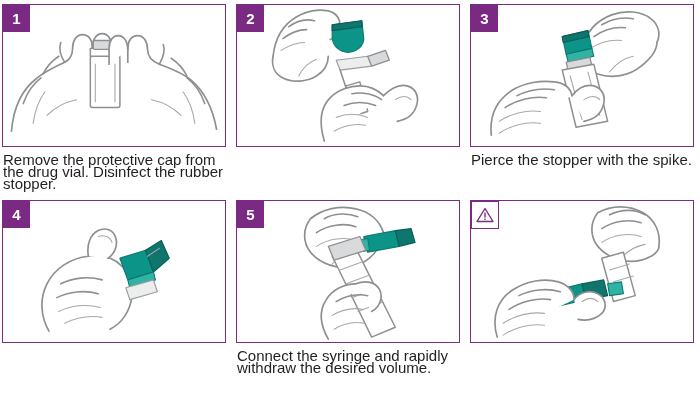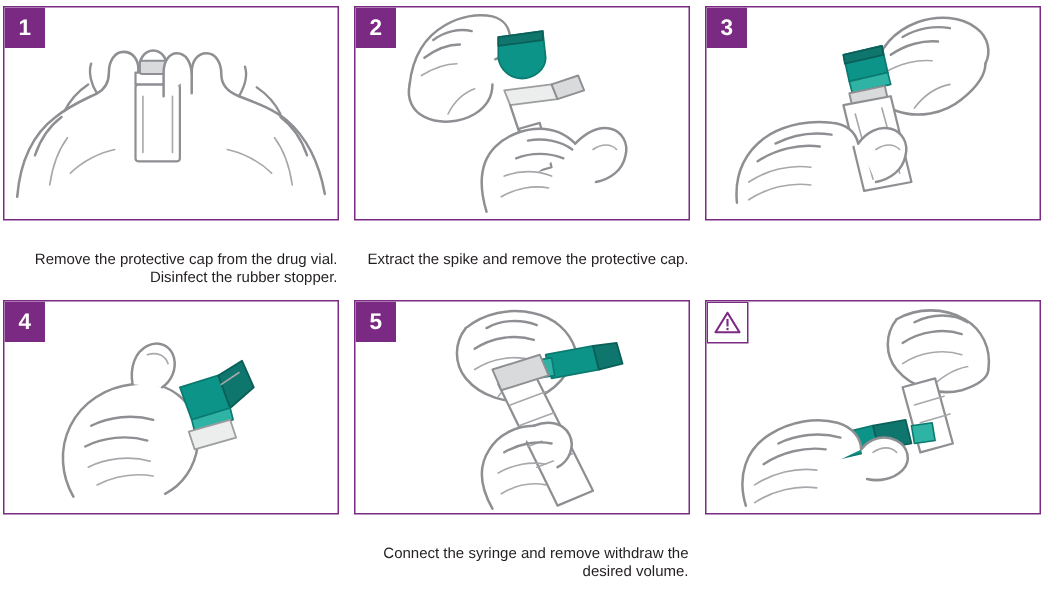--- a/index.html
+++ b/index.html
@@ -59,27 +59,26 @@
   .badge.warn {
     background: #ffffff;
     color: #7b2a84;
     border: 1.5px solid #7b2a84;
     box-sizing: border-box;
     width: 28px;
     height: 28px;
   }
   .badge.warn svg { display: block; }
   .caption {
-    margin-top: 21px;
-    font-size: 10px;
+    margin-top: 7px;
+    font-size: 15px;
     line-height: 12.2px;
     color: #231f20;
     width: 222px;
     padding-left: 1px;
-    text-align: right;
   }
   .art {
     position: absolute;
     inset: 0;
   }
   .art svg {
     display: block;
     width: 100%;
     height: 100%;
   }
@@ -156,21 +155,20 @@
             <path class="hand" d="M88 138 C82 118 84 104 94 94 C102 86 114 82 124 82 C134 82 142 86 148 92"></path>
             <path class="hand" d="M148 92 C156 84 164 80 172 82 C180 84 184 92 182 100 C180 110 172 116 162 118"></path>
             <path class="ln" d="M116 90 C126 88 138 90 146 96"></path>
             <path class="ln" d="M108 102 C118 98 130 98 140 102"></path>
             <path class="ln-thin" d="M100 114 C110 110 122 110 132 114"></path>
             <path class="ln-thin" d="M98 128 C108 122 120 120 130 122"></path>
             <path class="ln-thin" d="M160 96 C166 92 172 92 176 96"></path>
           </svg>
         </div>
       </div>
-      <div class="caption">Extract the spike and remove the protective cap.</div>
     </div>
 
     <div class="cell">
       <div class="panel">
         <div class="badge">3</div>
         <div class="art">
           <svg viewBox="0 0 224 143" xmlns="http://www.w3.org/2000/svg">
 
             <path class="hand" d="M112 44 C116 28 126 16 142 10 C156 5 172 6 182 14 C190 20 192 30 188 38"></path>
             <path class="hand" d="M112 44 C110 56 116 66 128 70 C142 75 160 72 172 62 C182 54 188 46 188 38"></path>
@@ -190,20 +188,21 @@
             <path class="hand" d="M20 132 C18 112 26 96 42 86 C54 79 70 76 84 78 C94 79 100 84 102 92"></path>
             <path class="hand" d="M102 92 C108 84 116 80 124 82 C132 84 136 92 134 100 C132 110 124 116 114 118"></path>
             <path class="ln" d="M46 92 C58 86 72 84 84 86"></path>
             <path class="ln" d="M34 104 C46 96 62 92 76 94"></path>
             <path class="ln-thin" d="M28 118 C40 110 56 106 70 108"></path>
             <path class="ln-thin" d="M28 130 C40 122 56 118 70 120"></path>
             <path class="ln-thin" d="M114 96 C120 92 126 92 130 96"></path>
           </svg>
         </div>
       </div>
+      <div class="caption">Pierce the stopper with the spike.</div>
     </div>
 
     <div class="cell">
       <div class="panel">
         <div class="badge">4</div>
         <div class="art">
           <svg viewBox="0 0 224 143" xmlns="http://www.w3.org/2000/svg">
 
             <path class="hand" d="M46 132 C38 118 36 100 44 84 C52 68 68 58 86 56 C100 54 112 58 120 66 C128 74 132 86 130 98 C128 112 120 124 108 130"></path>
             <path class="hand" d="M86 56 C84 44 88 34 96 30 C104 26 112 30 114 38 C116 46 112 54 106 58"></path>
@@ -245,21 +244,21 @@
             <path class="gray-f" d="M92 46 L124 36 L130 50 L98 60 Z"></path>
 
             <path class="hand" d="M92 140 C84 126 82 112 90 100 C96 90 108 84 120 84"></path>
             <path class="hand" d="M120 84 C130 80 140 82 144 90 C148 98 144 108 136 112"></path>
             <path class="ln" d="M100 102 C110 96 122 94 132 96"></path>
             <path class="ln-thin" d="M96 116 C106 110 118 108 128 110"></path>
             <path class="ln-thin" d="M98 130 C108 124 118 122 128 124"></path>
           </svg>
         </div>
       </div>
-      <div class="caption">Connect the syringe and remove withdraw the desired volume.</div>
+      <div class="caption">Connect the syringe and rapidly withdraw the desired volume.</div>
     </div>
 
     <div class="cell">
       <div class="panel">
         <div class="badge warn">
           <svg width="18" height="16" viewBox="0 0 18 16" xmlns="http://www.w3.org/2000/svg">
             <path d="M9 1.5 L17 14.5 L1 14.5 Z" fill="none" stroke="#7b2a84" stroke-width="1.4" stroke-linejoin="round"></path>
             <rect x="8.3" y="5.6" width="1.4" height="5" fill="#7b2a84"></rect>
             <rect x="8.3" y="11.6" width="1.4" height="1.5" fill="#7b2a84"></rect>
           </svg>

